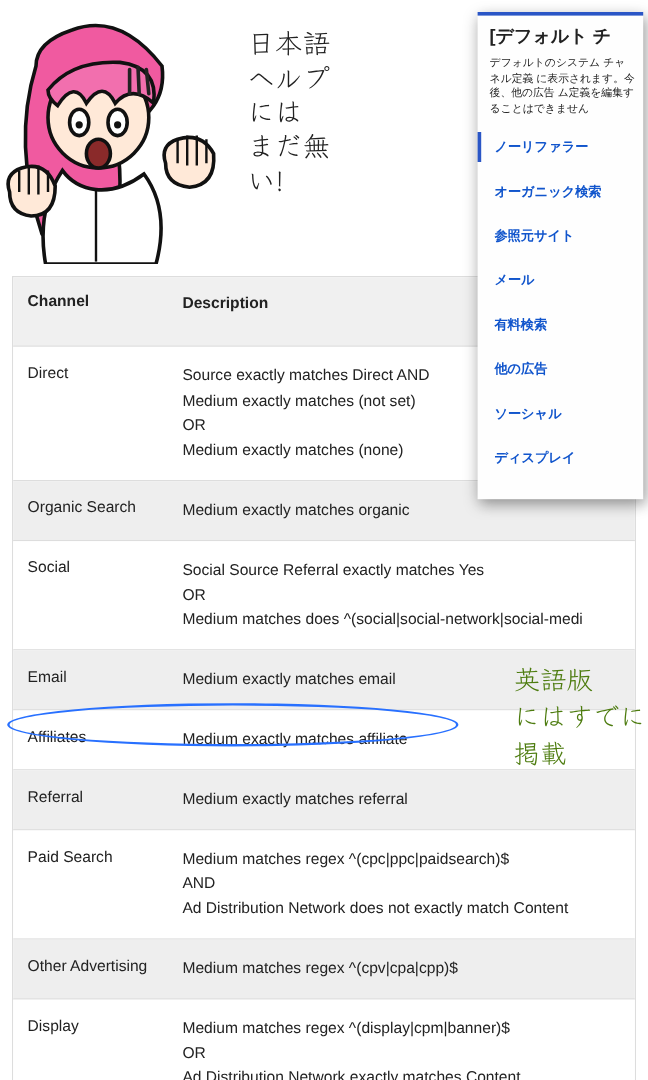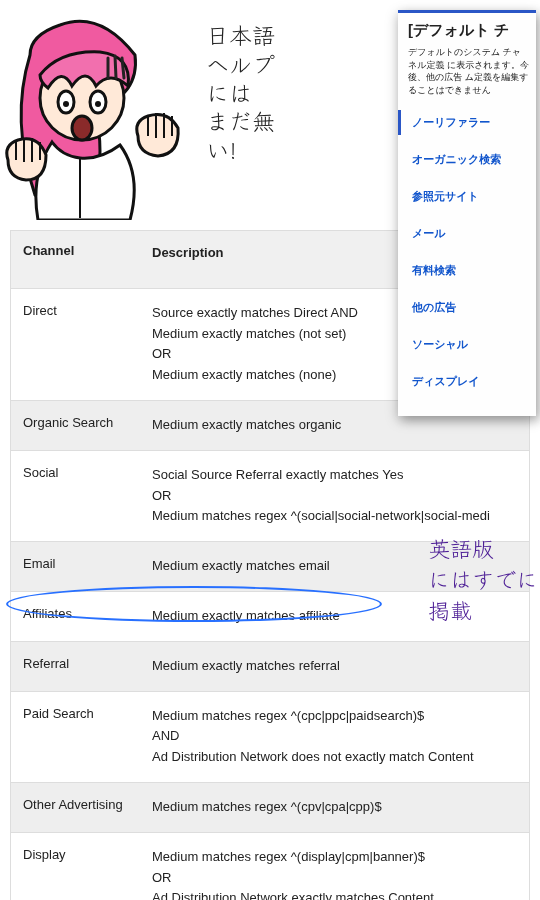--- a/index.html
+++ b/index.html
@@ -119,24 +119,24 @@
     width: 376px;
     height: 36px;
     border: 2px solid #2870ff;
     border-radius: 50%;
     z-index: 2;
     pointer-events: none;
   }
   .side-note {
     position: absolute;
     right: 2px;
-    top: 532px;
+    top: 550px;
     font-size: 22px;
     line-height: 1.4;
-    color: #4c1d95;
+    color: #4d7c0f;
     font-family: "Klee One", "Yu Mincho", "Hiragino Mincho ProN", serif;
     white-space: pre-line;
     z-index: 2;
     pointer-events: none;
   }
 </style>
 </head>
 <body>
 
 <div class="cartoon">
@@ -208,21 +208,21 @@
 Medium exactly matches (none)</div>
   </div>
   <div class="trow shade">
     <div class="c1">Organic Search</div>
     <div class="c2">Medium exactly matches organic</div>
   </div>
   <div class="trow">
     <div class="c1">Social</div>
     <div class="c2">Social Source Referral exactly matches Yes
 OR
-Medium matches regex ^(social|social-network|social-medi</div>
+Medium matches does ^(social|social-network|social-medi</div>
   </div>
   <div class="trow shade">
     <div class="c1">Email</div>
     <div class="c2">Medium exactly matches email</div>
   </div>
   <div class="trow">
     <div class="c1">Affiliates</div>
     <div class="c2">Medium exactly matches affiliate</div>
   </div>
   <div class="trow shade">

